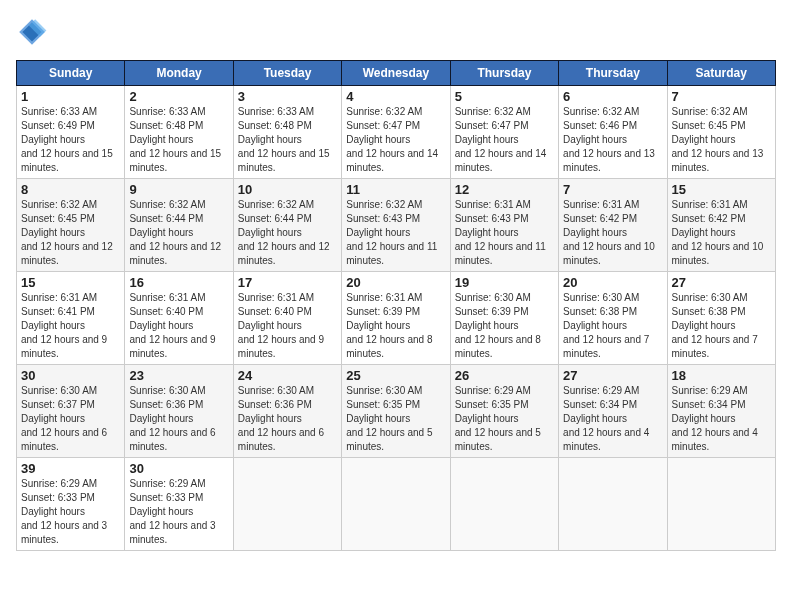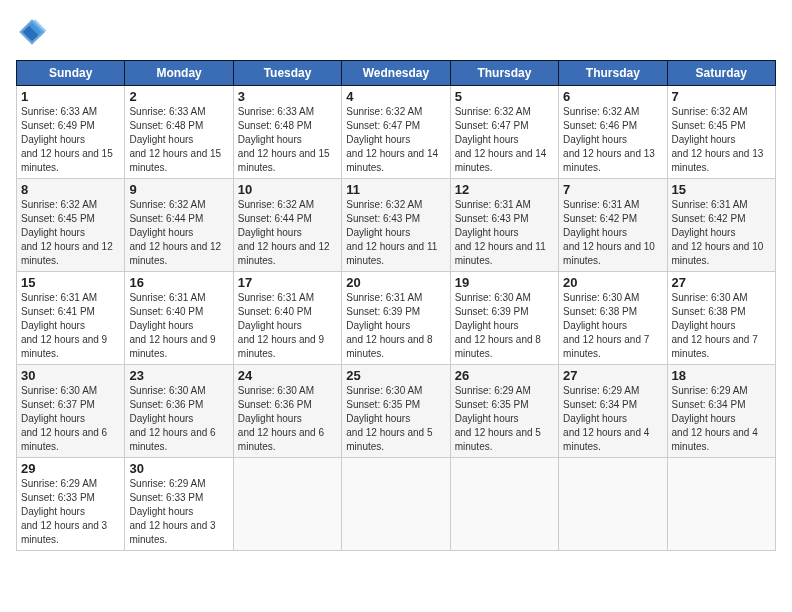--- a/index.html
+++ b/index.html
@@ -245,21 +245,21 @@
             <span class="day-num">27</span>
             <div class="day-info">Sunrise: 6:29 AM<br>Sunset: 6:34 PM<br>Daylight hours<br>and 12 hours and 4 minutes.</div>
           </td>
           <td>
             <span class="day-num">18</span>
             <div class="day-info">Sunrise: 6:29 AM<br>Sunset: 6:34 PM<br>Daylight hours<br>and 12 hours and 4 minutes.</div>
           </td>
         </tr>
         <tr class="last-row">
           <td>
-            <span class="day-num">29</span>
+            <span class="day-num">39</span>
             <div class="day-info">Sunrise: 6:29 AM<br>Sunset: 6:33 PM<br>Daylight hours<br>and 12 hours and 3 minutes.</div>
           </td>
           <td>
             <span class="day-num">30</span>
             <div class="day-info">Sunrise: 6:29 AM<br>Sunset: 6:33 PM<br>Daylight hours<br>and 12 hours and 3 minutes.</div>
           </td>
           <td class="empty-cell"></td>
           <td class="empty-cell"></td>
           <td class="empty-cell"></td>
           <td class="empty-cell"></td>

